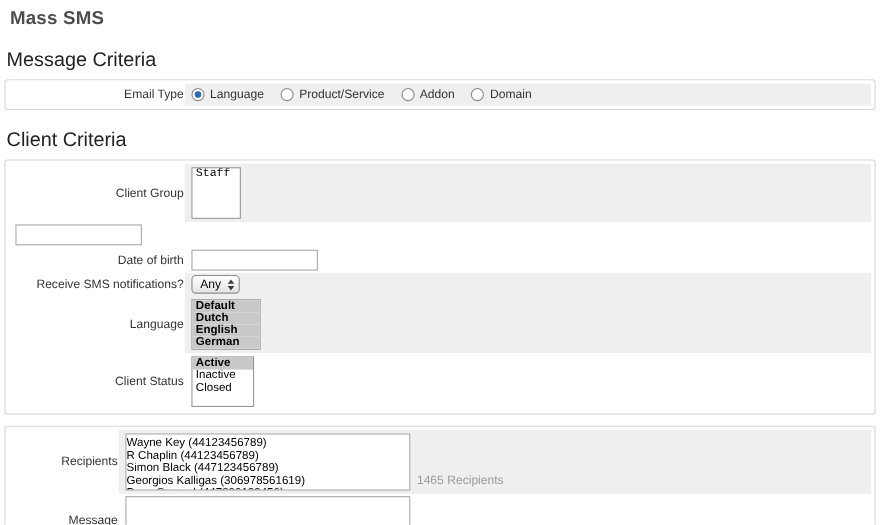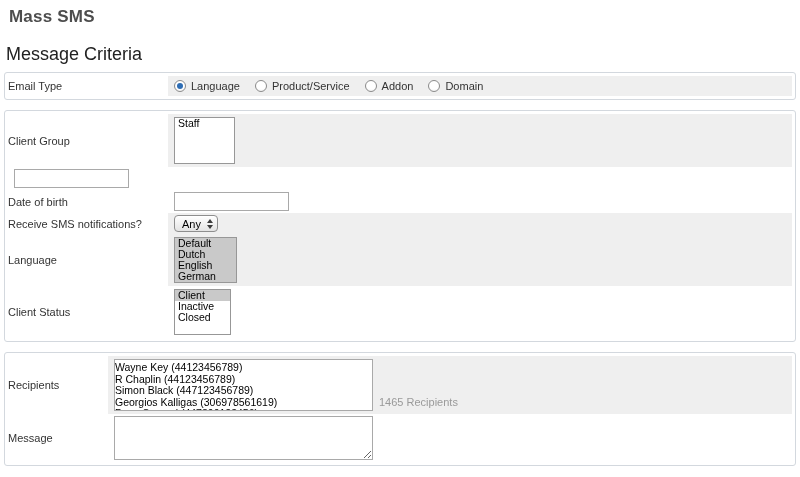--- a/index.html
+++ b/index.html
@@ -15,21 +15,21 @@
     margin:2px 0 0 5px; letter-spacing:.2px;
   }
   .section-title { font-size:18px; color:#222; margin:17px 0 7px 2px; }
   .box {
     border:1px solid #d3d8de; border-radius:3px;
     background:#fff; padding:3px;
   }
   .box + .box { margin-top:10px; }
   .frow { display:flex; align-items:center; }
   .lbl {
-    width:160px; flex-shrink:0; 
+    width:160px; flex-shrink:0; text-align:right;
     padding-right:1px; color:#333; font-size:11px;
   }
   .narrow .lbl { width:100px; }
   .fld {
     flex:1; display:flex; align-items:center;
     padding:2px 6px; min-height:20px; background:#fff;
   }
   .frow.stripe .fld { background:#efefef; }
   .fld.pad3 { padding:3px 6px; }
 
@@ -44,22 +44,22 @@
     content:""; position:absolute; left:2px; top:2px;
     width:6px; height:6px; border-radius:50%; background:#2e6db4;
   }
 
   
   .listbox {
     border:1px solid #979797; background:#fff; overflow:hidden;
     font-size:10.5px; align-self:center;
   }
   .listbox .opt { padding:0 3px; height:11px; line-height:11px; white-space:nowrap; color:#000; }
-  .listbox .opt.sel { background:#c9c9c9; }
-  .lb-group  { width:61px; height:47px; }
+  .listbox .opt.sel { background:#c9c9c9;font-weight:bold; }
+  .lb-group  { width:45px; height:47px;font-family:Liberation Mono, monospace; }
   .lb-lang   { width:63px; height:46px; }
   .lb-status { width:57px; height:46px; }
 
   
   .tin {
     border:1px solid #a9a9a9; background:#fff; height:19px;
     font-family:"Liberation Sans", sans-serif; font-size:11px;
     padding:1px 3px; width:115px;
   }
 
@@ -112,20 +112,21 @@
           <span>Addon</span>
         </span>
         <span class="radio-opt">
           <span class="radio"></span>
           <span>Domain</span>
         </span>
       </div>
     </div>
   </div>
 
+  <div class="section-title">Client Criteria</div>
 
   <div class="box">
 
     <div class="frow stripe">
       <div class="lbl">Client Group</div>
       <div class="fld pad3">
         <div class="listbox lb-group">
           <div class="opt">Staff</div>
         </div>
       </div>
@@ -166,21 +167,21 @@
           <div class="opt sel">English</div>
           <div class="opt sel">German</div>
         </div>
       </div>
     </div>
 
     <div class="frow">
       <div class="lbl">Client Status</div>
       <div class="fld pad3">
         <div class="listbox lb-status">
-          <div class="opt sel">Client</div>
+          <div class="opt sel">Active</div>
           <div class="opt">Inactive</div>
           <div class="opt">Closed</div>
         </div>
       </div>
     </div>
 
   </div>
 
   <div class="box narrow">
 

